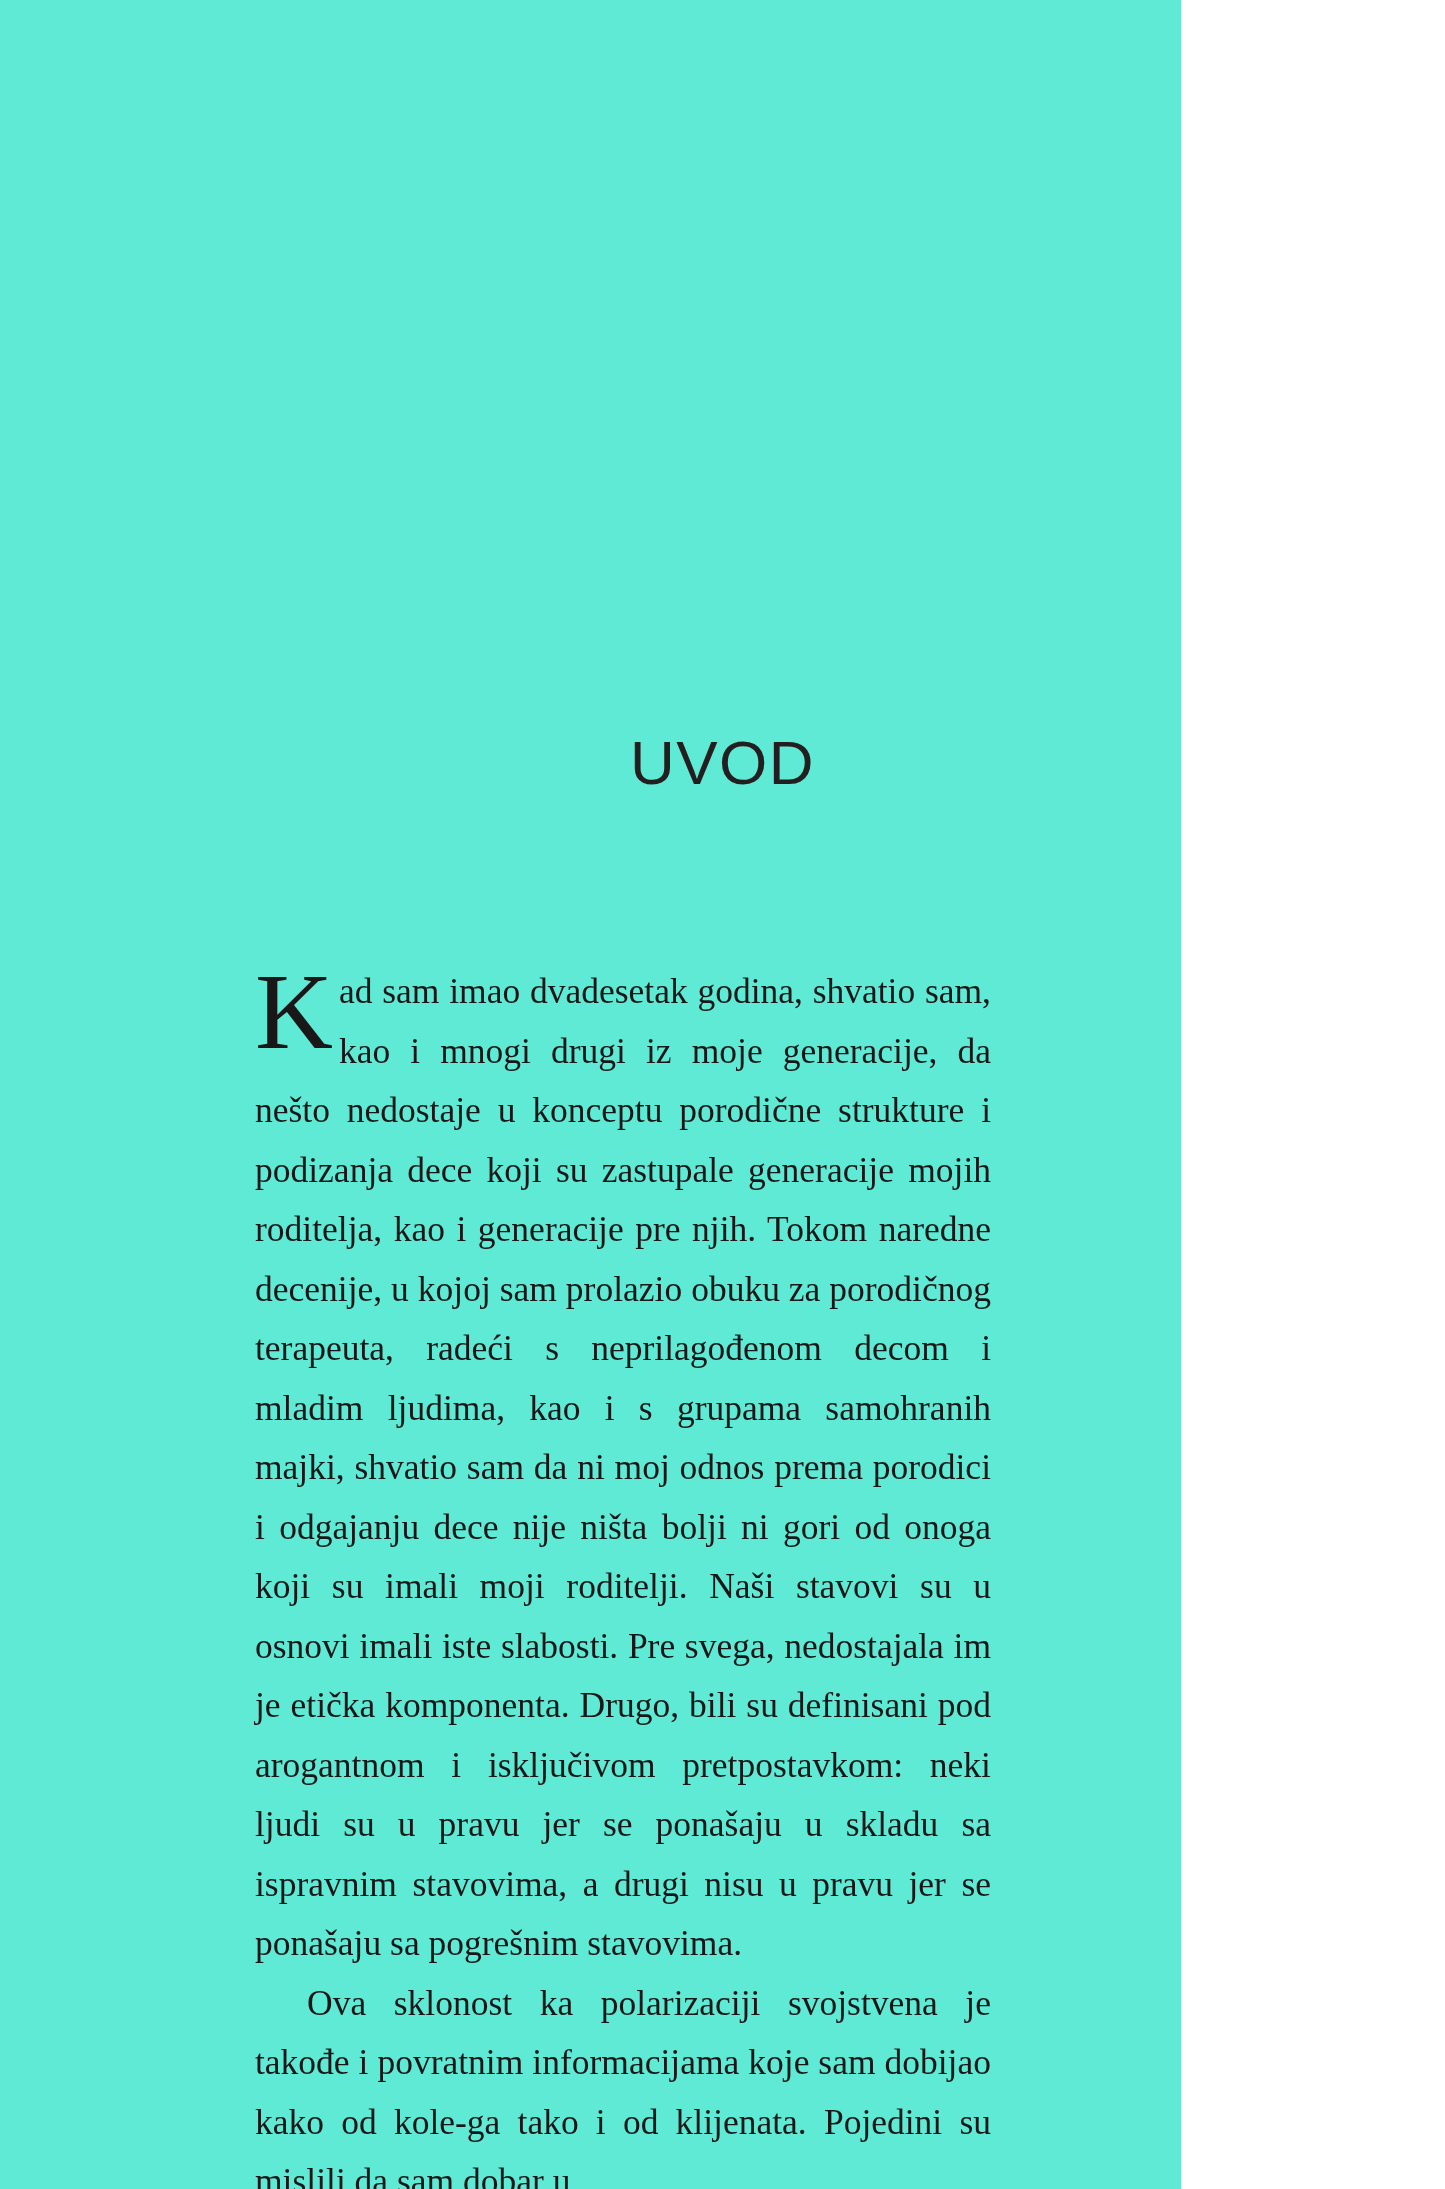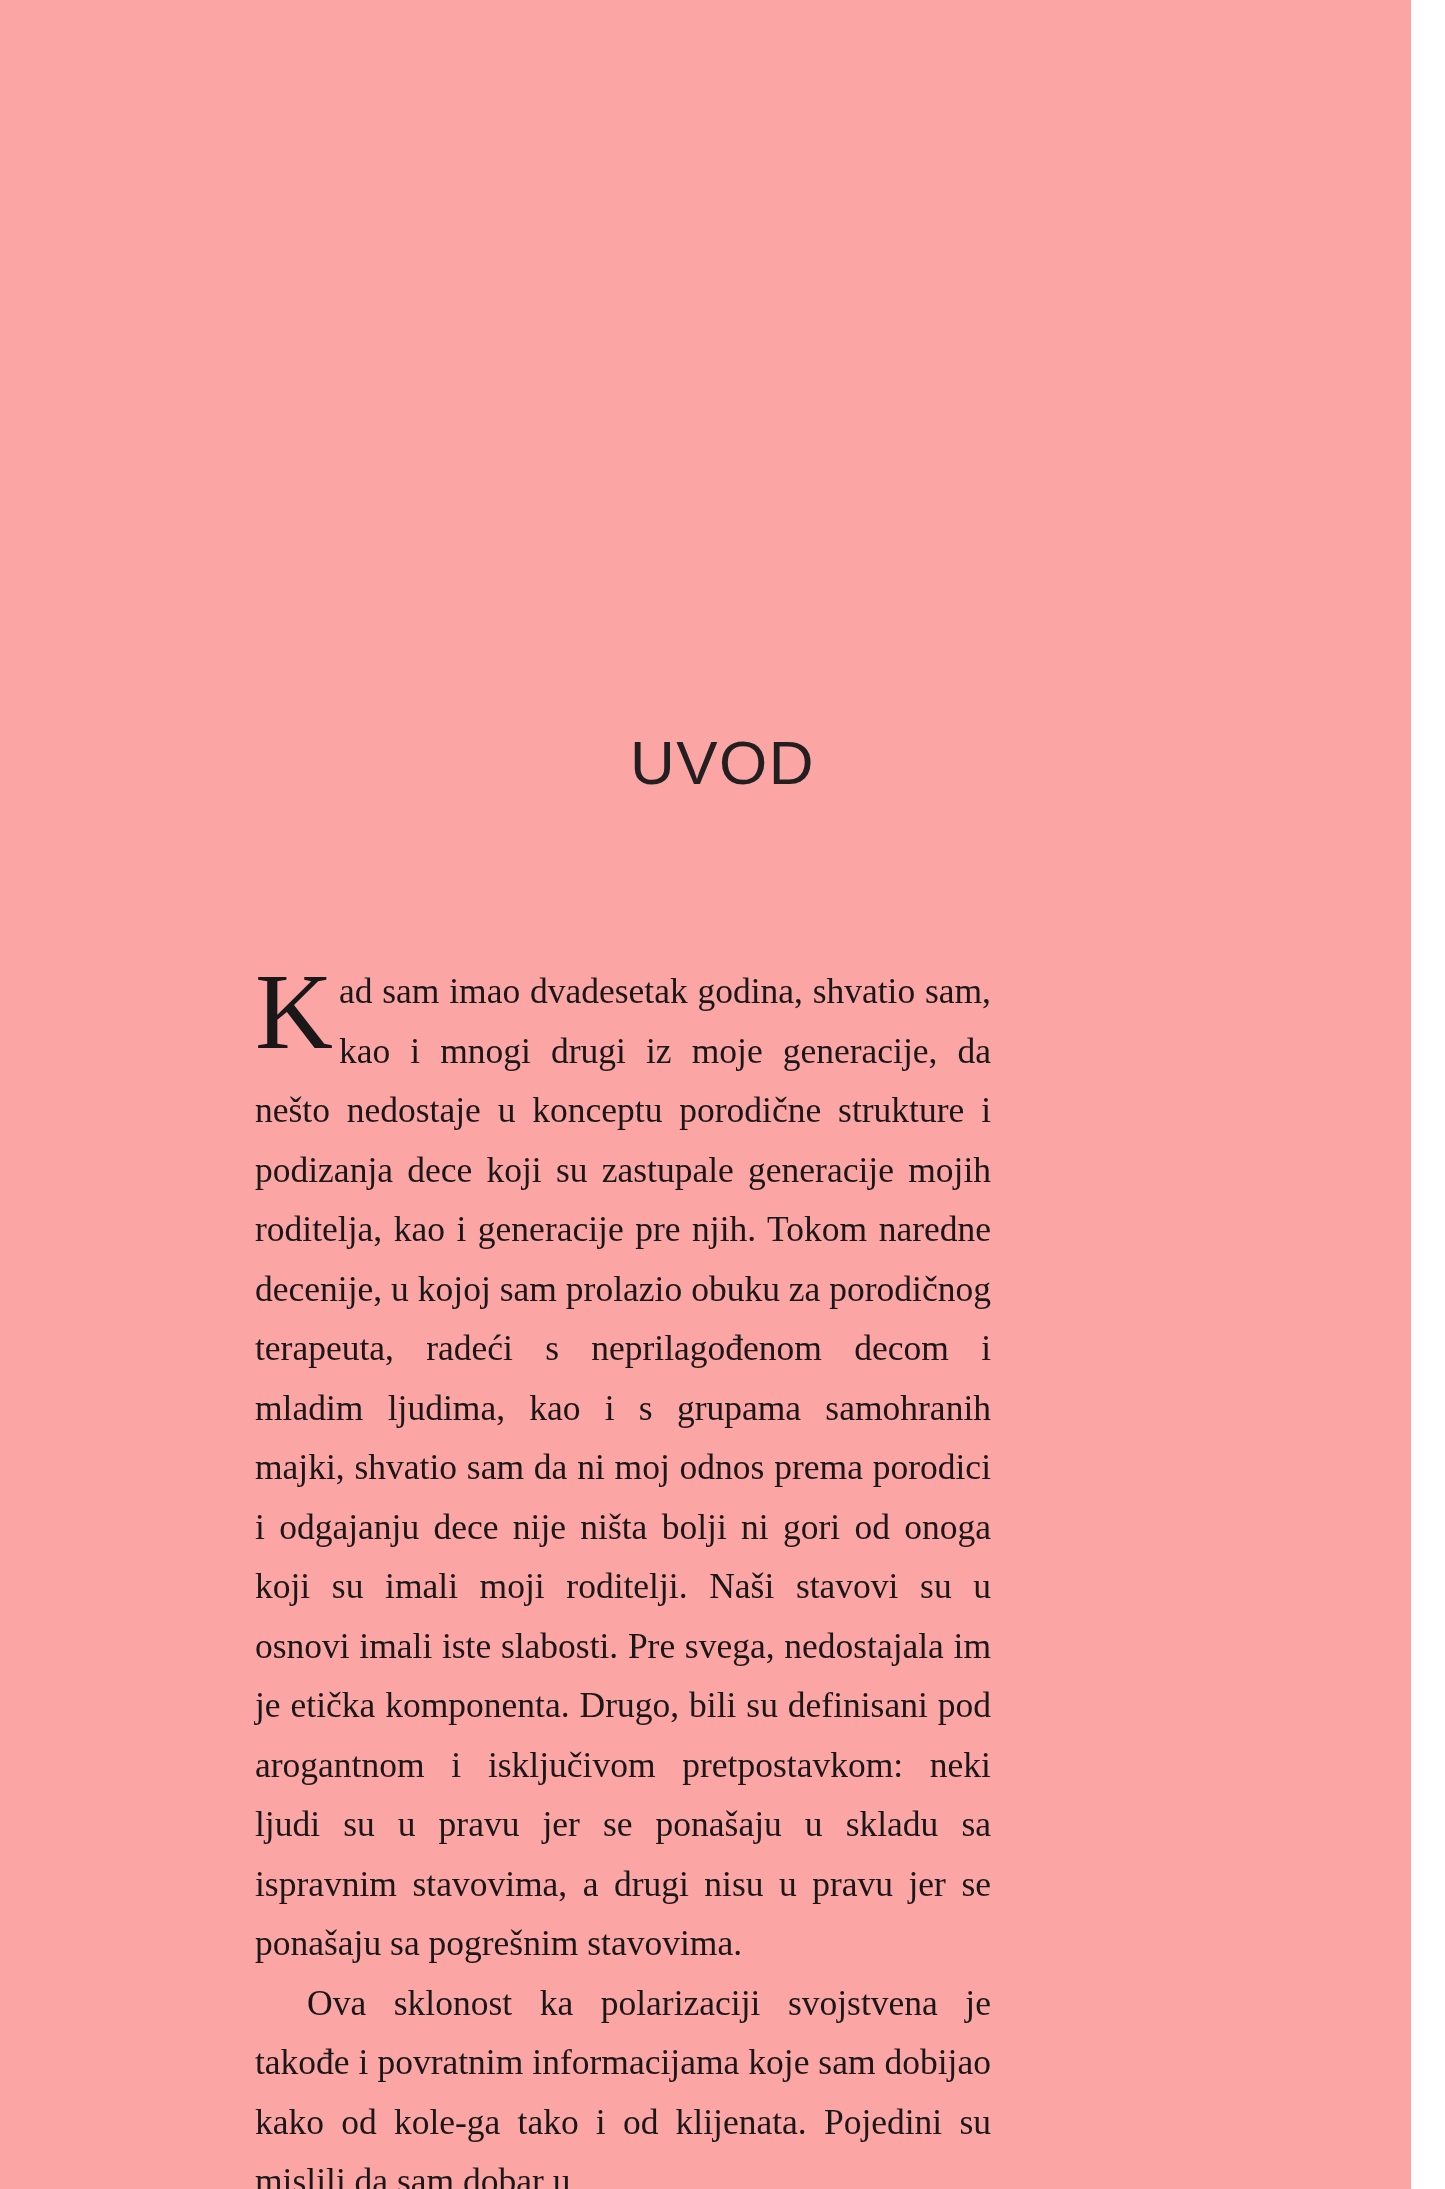--- a/index.html
+++ b/index.html
@@ -5,23 +5,23 @@
   html, body {
     margin: 0;
     padding: 0;
     background: #ffffff;
   }
   body {
     font-family: "Liberation Serif", "DejaVu Serif", serif;
   }
   .page {
     position: relative;
-    width: 1411px;
+    width: 1181px;
     height: 2189px;
-    background: #fca5a5;
+    background: #5eead4;
     overflow: hidden;
     box-sizing: border-box;
   }
   .chapter-title {
     position: absolute;
     top: 690px;
     left: 0;
     width: 1445px;
     text-align: center;
     font-family: "Liberation Sans", "DejaVu Sans", sans-serif;

